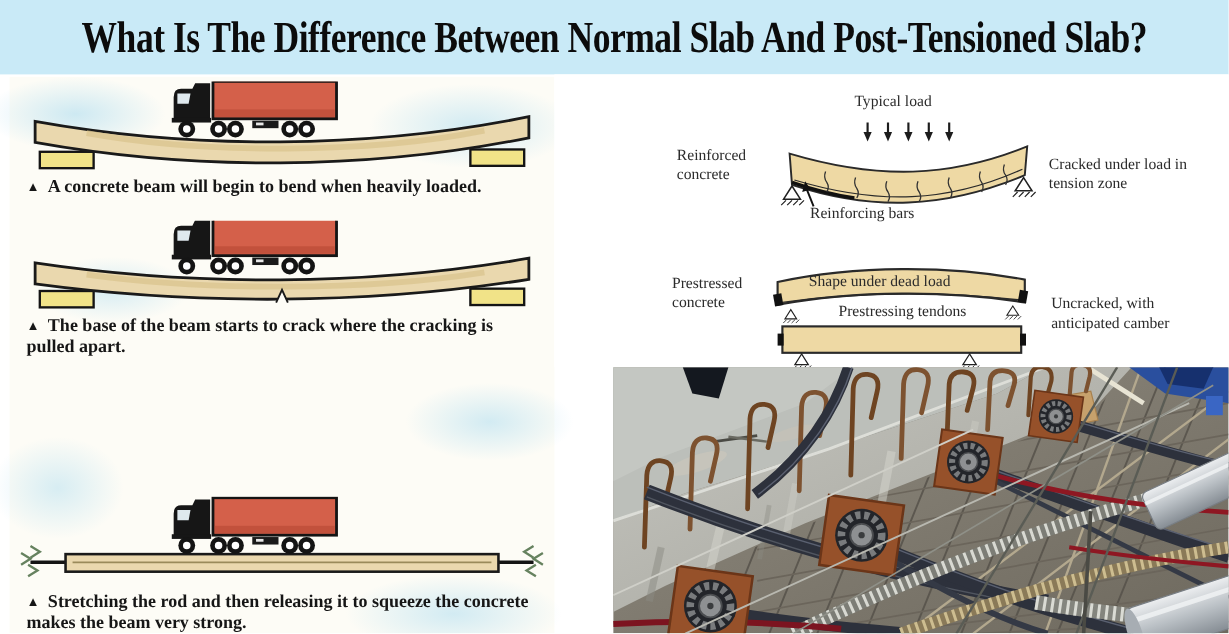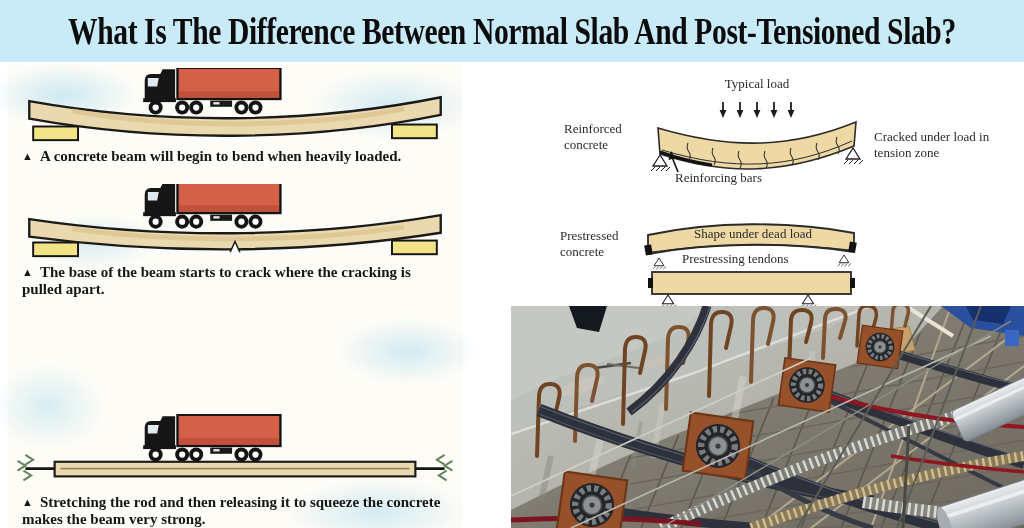--- a/index.html
+++ b/index.html
@@ -14,21 +14,21 @@
   .cartoon{position:absolute;left:8px;top:64px;width:454px;height:464px;background:#fdfcf6;}
   .sky{position:absolute;border-radius:50%;pointer-events:none;}
   .panel{position:absolute;left:0;width:454px;}
   .panel svg{display:block;}
   .caption{margin:2px 8px 0 14px;font-size:15px;font-weight:bold;color:#161616;line-height:1.16;}
   .caption .tri{font-size:11px;margin-right:7px;position:relative;top:-1px;}
   
   .diagrams{position:absolute;left:462px;top:62px;width:562px;height:244px;background:#ffffff;}
   .diagrams svg{position:absolute;left:0;top:0;}
   .dlabel{position:absolute;font-size:13px;line-height:1.2;color:#2b2b2b;}
-  .center{text-align:center;}
+  .center{text-align:left;}
   
   .photo{position:absolute;left:511px;top:306px;width:513px;height:222px;}
   .photo svg{display:block;}
 </style>
 </head>
 <body>
 
 <div class="page">
 
   <svg width="0" height="0" style="position:absolute">
@@ -191,21 +191,22 @@
       <use href="#sup" transform="translate(206,233) scale(0.8)"></use>
       <use href="#sup" transform="translate(346,233) scale(0.8)"></use>
     </svg>
 
     <div class="dlabel center" style="left:250px;top:14px;width:90px;">Typical load</div>
     <div class="dlabel" style="left:102px;top:59px;width:80px;">Reinforced concrete</div>
     <div class="dlabel" style="left:412px;top:67px;width:152px;">Cracked under load in tension zone</div>
     <div class="dlabel" style="left:213px;top:108px;width:130px;">Reinforcing bars</div>
     <div class="dlabel" style="left:98px;top:166px;width:86px;">Prestressed concrete</div>
     <div class="dlabel center" style="left:212px;top:164px;width:158px;">Shape under dead load</div>
-    <div class="dlabel" style="left:220px;top:189px;width:140px;">Prestressing tendons</div>
+    <div class="dlabel" style="left:220px;top:189px;width:140px;text-align:center;">Prestressing tendons</div>
+    <div class="dlabel" style="left:414px;top:183px;width:130px;">Uncracked, with anticipated camber</div>
   </section>
 
   <section class="photo">
     <svg width="513" height="222" viewBox="0 0 513 222">
       <clipPath id="deckclip">
           <polygon points="0,204 44,182 160,132 300,77 402,36 432,0 513,0 513,222 0,222"></polygon>
         </clipPath>
 
       <rect x="0" y="0" width="513" height="222" fill="url(#deckG)"></rect>
 

